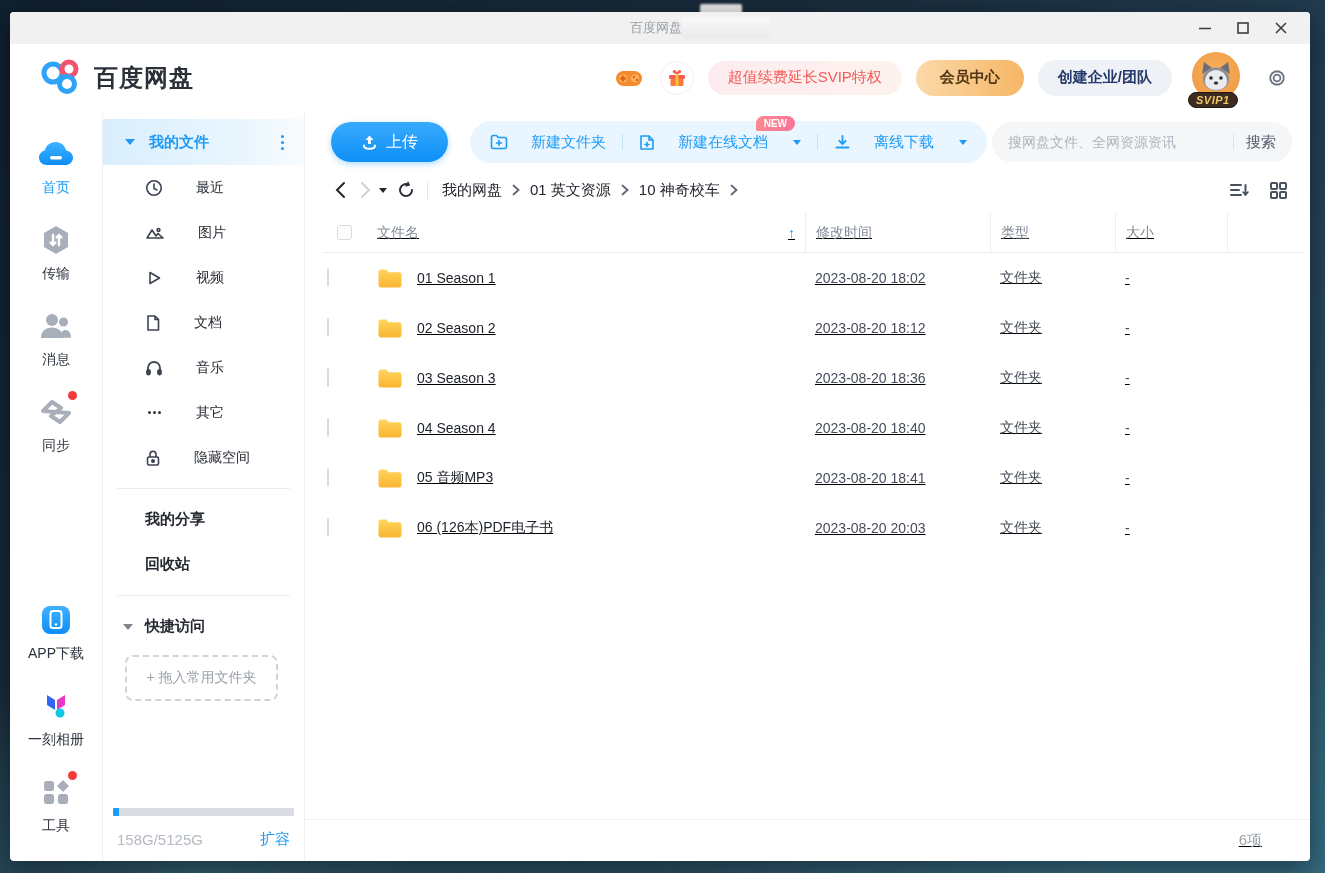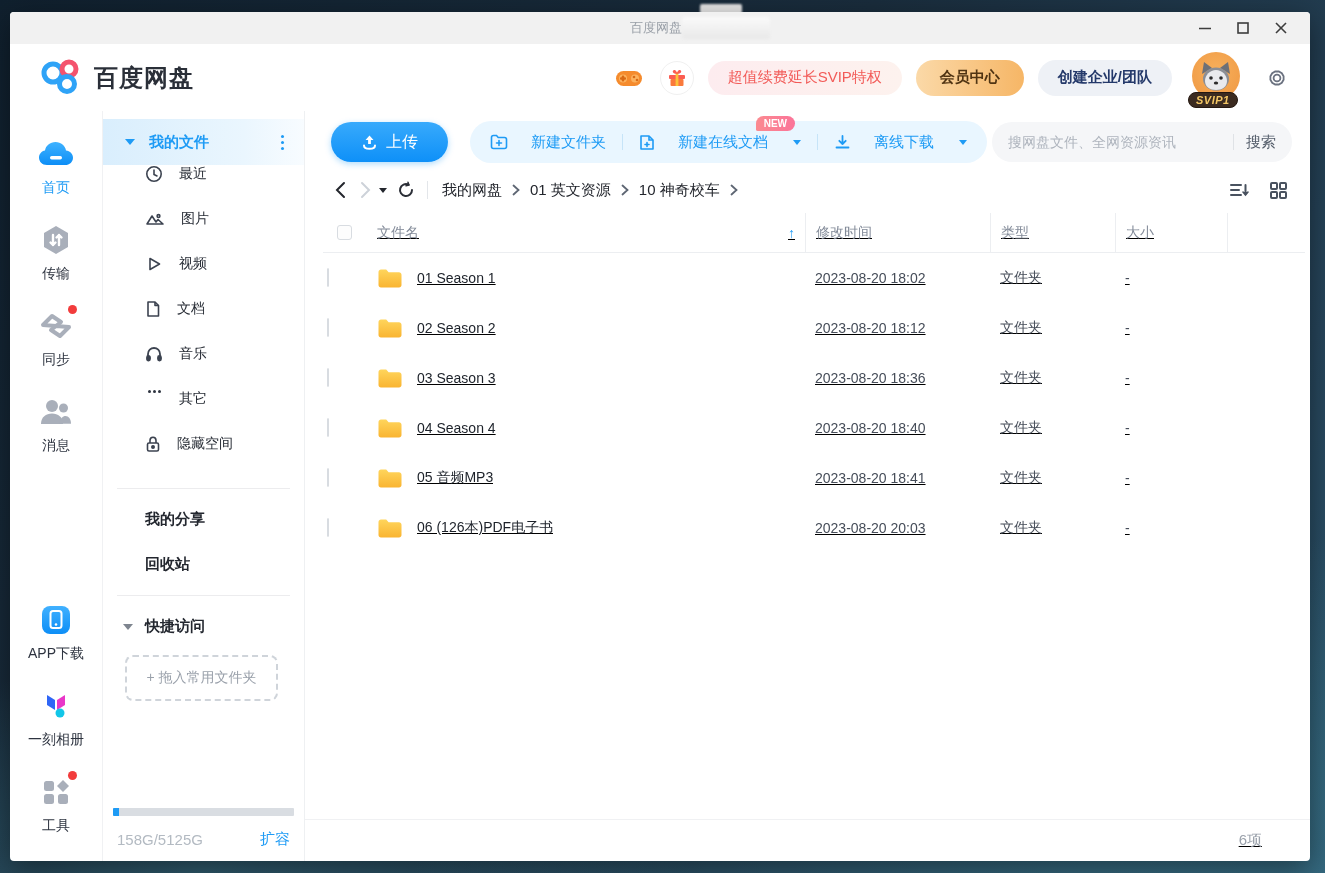--- a/index.html
+++ b/index.html
@@ -60,21 +60,21 @@
   .rail-spacer { flex:1; }
 
   
   .sidebar { width:202px; border-right:1px solid #eef0f2; display:flex; flex-direction:column; padding-top:8px; flex:0 0 auto; position:relative; }
   .side-head { height:46px; display:flex; align-items:center; padding:0 16px 0 22px;
     background:linear-gradient(90deg,#d9eefd 0%,#eaf6fe 70%,#f8fcff 100%); cursor:pointer; }
   .tri-down-blue { width:0; height:0; border-left:5px solid transparent; border-right:5px solid transparent; border-top:6px solid #1e9bf5; margin-right:14px; }
   .side-head-label { font-size:15px; font-weight:bold; color:#1e9bf5; }
   .dots-v { margin-left:auto; display:flex; flex-direction:column; gap:3px; cursor:pointer; padding:4px; }
   .dots-v i { width:3px; height:3px; border-radius:50%; background:#1e9bf5; }
-  .side-item { height:45px; display:flex; padding-left:42px; gap:16px; cursor:pointer; font-size:14px; color:#262b34; }
+  .side-item { height:45px; display:flex; align-items:center; padding-left:42px; gap:33px; cursor:pointer; font-size:14px; color:#262b34; }
   .side-item svg { flex:0 0 auto; }
   .bt-glyph { font-size:13px; font-weight:bold; color:#2e3440; width:18px; text-align:center; }
   .dots-h { width:18px; display:flex; justify-content:center; gap:2px; }
   .dots-h i { width:3px; height:3px; border-radius:50%; background:#2e3440; }
   .side-divider { height:1px; background:#ececee; margin:8px 14px 8px 14px; }
   .side-bold { height:45px; display:flex; align-items:center; padding-left:42px; font-size:15px; font-weight:bold; color:#23272f; cursor:pointer; }
   .quick-head { height:45px; display:flex; align-items:center; padding-left:20px; gap:12px; cursor:pointer; }
   .tri-down-gray { width:0; height:0; border-left:5px solid transparent; border-right:5px solid transparent; border-top:6px solid #7e858f; }
   .quick-label { font-size:15px; font-weight:bold; color:#23272f; }
   .drop-box { margin:6px 26px 0 22px; height:46px; border:2px dashed #cfd4da; border-radius:8px;
@@ -240,37 +240,37 @@
             <path d="M16 2 L28 9 L28 23 L16 30 L4 23 L4 9 Z" fill="#a9afba"></path>
             <path d="M13 10 L13 20 M13 20 L10.5 17.5 M13 20 L15.5 17.5" stroke="#fff" stroke-width="2.4" fill="none" stroke-linecap="round" stroke-linejoin="round" transform="translate(0,1)"></path>
             <path d="M19 22 L19 12 M19 12 L16.5 14.5 M19 12 L21.5 14.5" stroke="#fff" stroke-width="2.4" fill="none" stroke-linecap="round" stroke-linejoin="round" transform="translate(0,-1)"></path>
           </svg>
         </div>
         <div class="rail-label">传输</div>
       </div>
       <div class="rail-item">
         <div class="rail-icon">
           <svg width="34" height="30" viewBox="0 0 34 30">
-            <path d="M4 14 L13 5 L22 11 L17 15 Z" fill="none" stroke="#a9afba" stroke-width="4" stroke-linejoin="round"></path>
-            <path d="M30 16 L21 25 L12 19 L17 15 Z" fill="none" stroke="#a9afba" stroke-width="4" stroke-linejoin="round"></path>
-          </svg>
-          <span class="red-dot"></span>
-        </div>
-        <div class="rail-label">同步</div>
-      </div>
-      <div class="rail-item">
-        <div class="rail-icon">
-          <svg width="34" height="30" viewBox="0 0 34 30">
             <circle cx="13" cy="9" r="6" fill="#a9afba"></circle>
             <path d="M2 27 C2 20 7 16.5 13 16.5 C19 16.5 24 20 24 27 Z" fill="#a9afba"></path>
             <circle cx="24.5" cy="11" r="4.5" fill="#a9afba"></circle>
             <path d="M20 26.8 C21 21.5 24 19 26.5 19 C29.5 19 32 21.8 32 26.8 Z" fill="#a9afba"></path>
           </svg>
         </div>
         <div class="rail-label">消息</div>
+      </div>
+      <div class="rail-item">
+        <div class="rail-icon">
+          <svg width="34" height="30" viewBox="0 0 34 30">
+            <path d="M4 14 L13 5 L22 11 L17 15 Z" fill="none" stroke="#a9afba" stroke-width="4" stroke-linejoin="round"></path>
+            <path d="M30 16 L21 25 L12 19 L17 15 Z" fill="none" stroke="#a9afba" stroke-width="4" stroke-linejoin="round"></path>
+          </svg>
+          <span class="red-dot"></span>
+        </div>
+        <div class="rail-label">同步</div>
       </div>
 
       <div class="rail-spacer"></div>
 
       <div class="rail-item">
         <div class="rail-icon">
           <svg width="32" height="32" viewBox="0 0 32 32">
             <rect x="2" y="2" width="28" height="28" rx="8" fill="url(#appg)"></rect>
             <defs>
                 <linearGradient id="appg" x1="0" y1="0" x2="0" y2="1">

